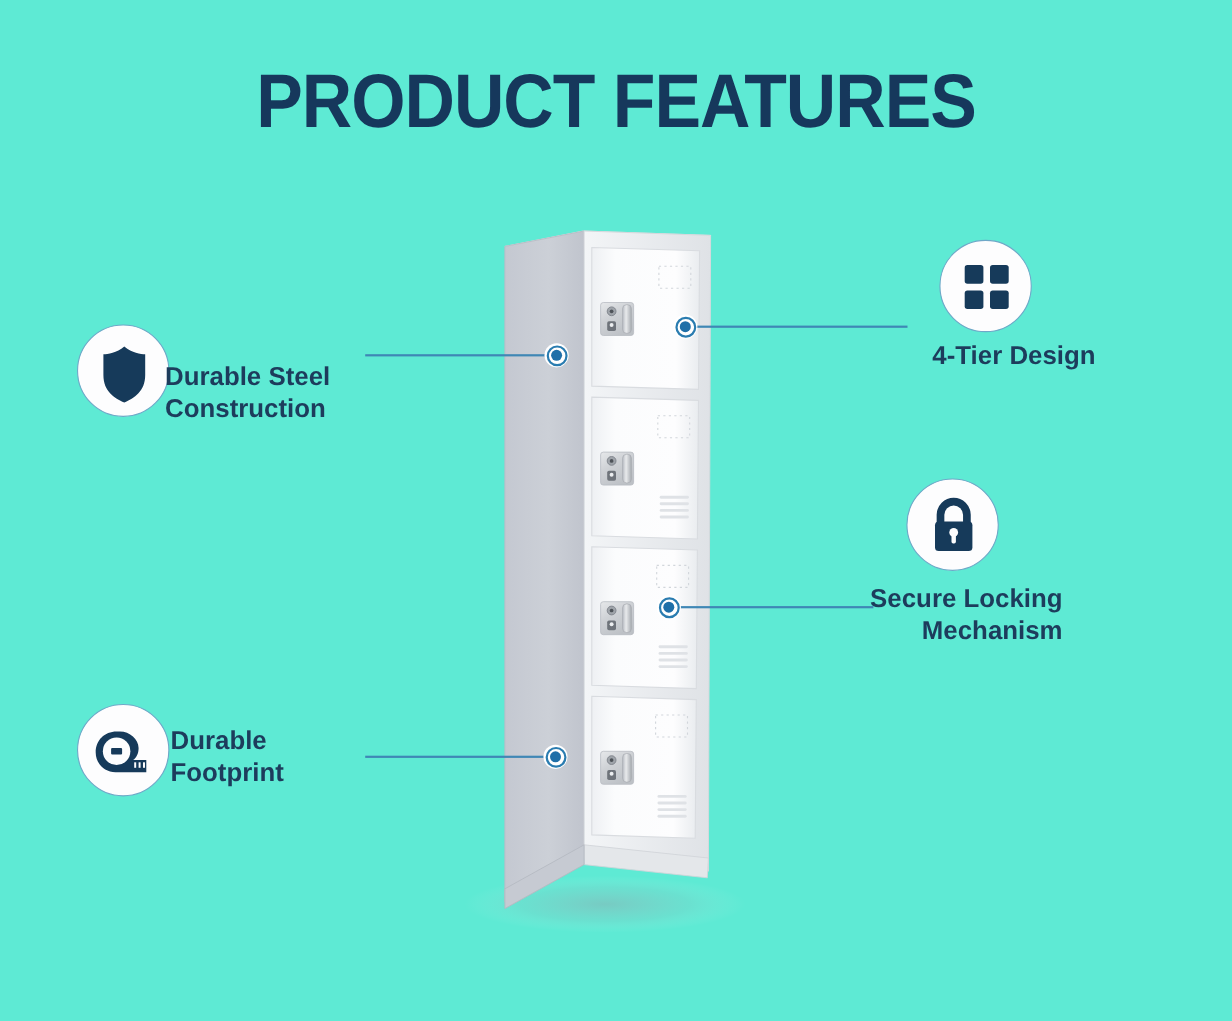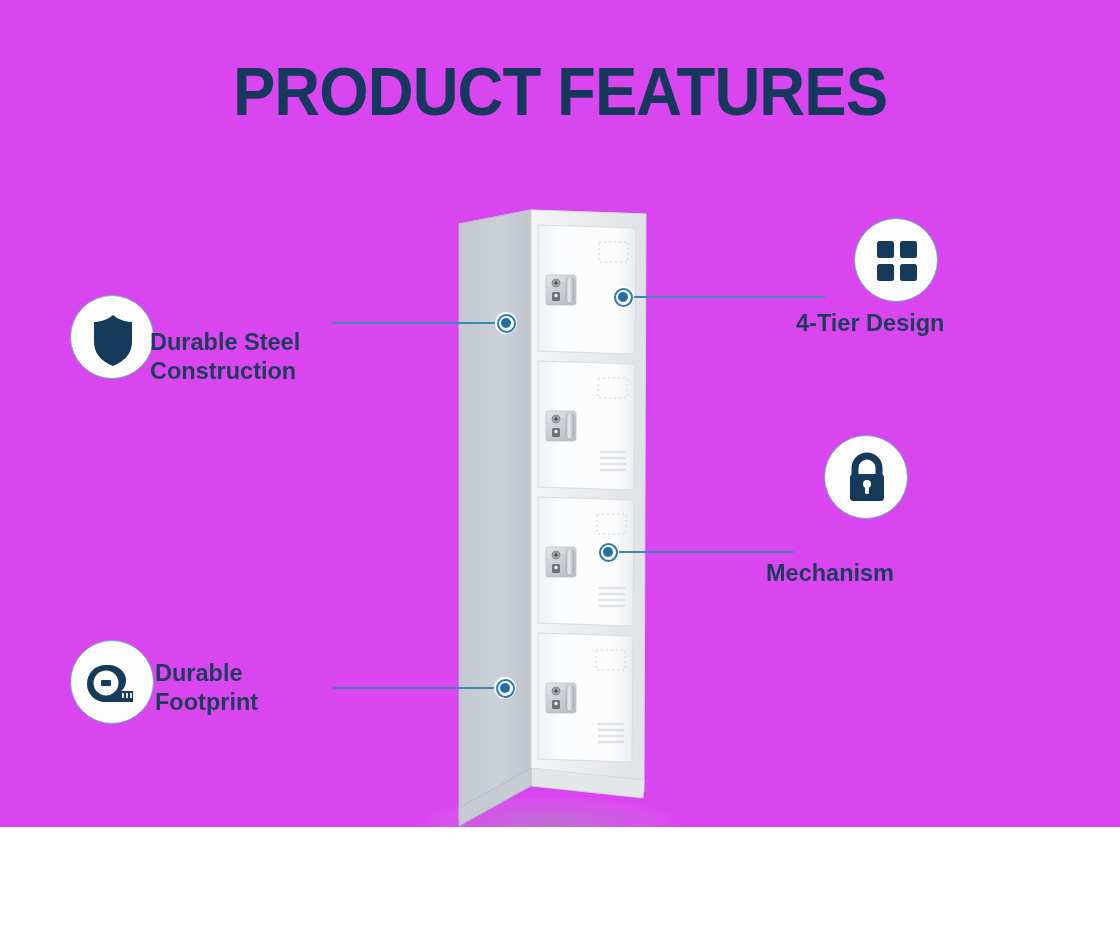--- a/index.html
+++ b/index.html
@@ -6,22 +6,22 @@
     margin: 0;
     padding: 0;
     background: #ffffff;
   }
   body {
     font-family: "Liberation Sans", sans-serif;
   }
   #canvas {
     position: relative;
     width: 1120px;
-    height: 827px;
-    background: #d946ef;
+    height: 928px;
+    background: #5eead4;
     overflow: hidden;
   }
 
   
   .title {
     position: absolute;
     top: 52px;
     left: 0;
     width: 1120px;
     text-align: center;
@@ -51,21 +51,21 @@
   .icon-circle svg { display: block; }
   .feature-label {
     position: absolute;
     font-size: 23.5px;
     font-weight: bold;
     color: #1d3c5c;
     line-height: 1.24;
     white-space: pre;
   }
   .label-left  { text-align: left; }
-  .label-right { text-align: left; }
+  .label-right { text-align: right; }
 
   
   .conn-line {
     position: absolute;
     height: 1.7px;
     background: #3f87b5;
   }
   .conn-dot {
     position: absolute;
     width: 22px;
@@ -290,16 +290,16 @@
 
   <div class="feature" style="left:0; top:0;">
     <div class="icon-circle" style="left:824px; top:435px;">
       <svg width="84" height="84" viewBox="0 0 84 84">
         <path d="M30 40 L30 32 C30 25.5, 35.5 20, 42 20 C48.5 20, 54 25.5, 54 32 L54 40" fill="none" stroke="#163a5a" stroke-width="7"></path>
         <rect x="25" y="38" width="34" height="27" rx="3.5" fill="#163a5a"></rect>
         <circle cx="42" cy="48" r="4" fill="#fdfdfe"></circle>
         <rect x="40" y="48" width="4" height="10" rx="1.6" fill="#fdfdfe"></rect>
       </svg>
     </div>
-    <div class="feature-label label-right" style="left:766px; top:530px; width:200px;"><br><span>Mechanism</span></div>
+    <div class="feature-label label-right" style="left:766px; top:530px; width:200px;"><span>Secure Locking</span><br><span>Mechanism</span></div>
   </div>
 
 </div>
 
 </body></html>

